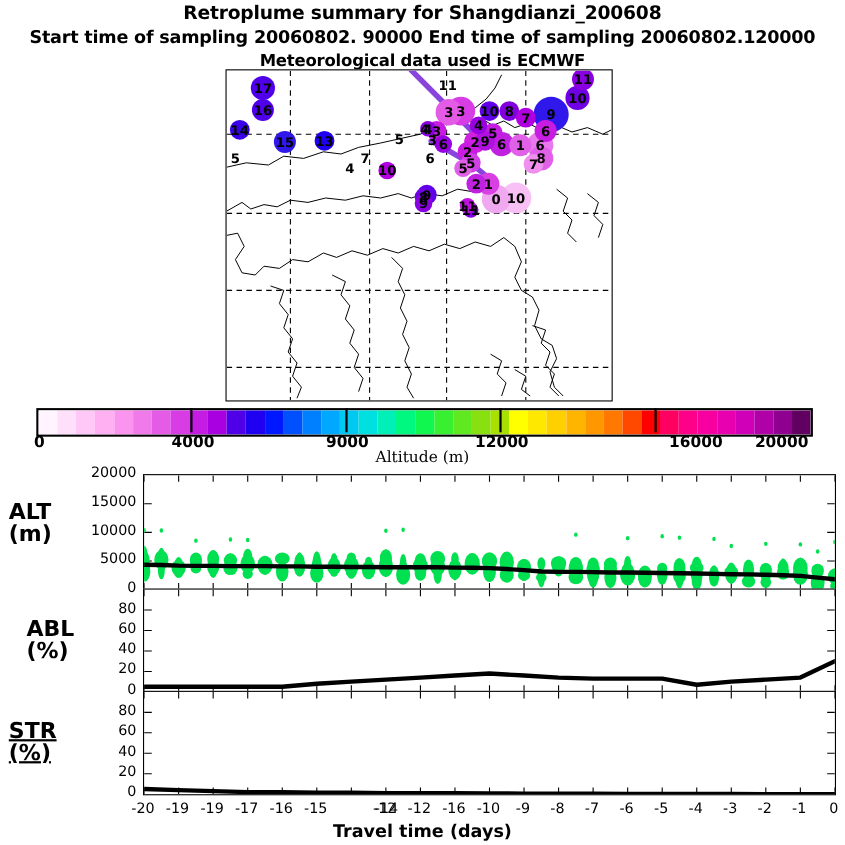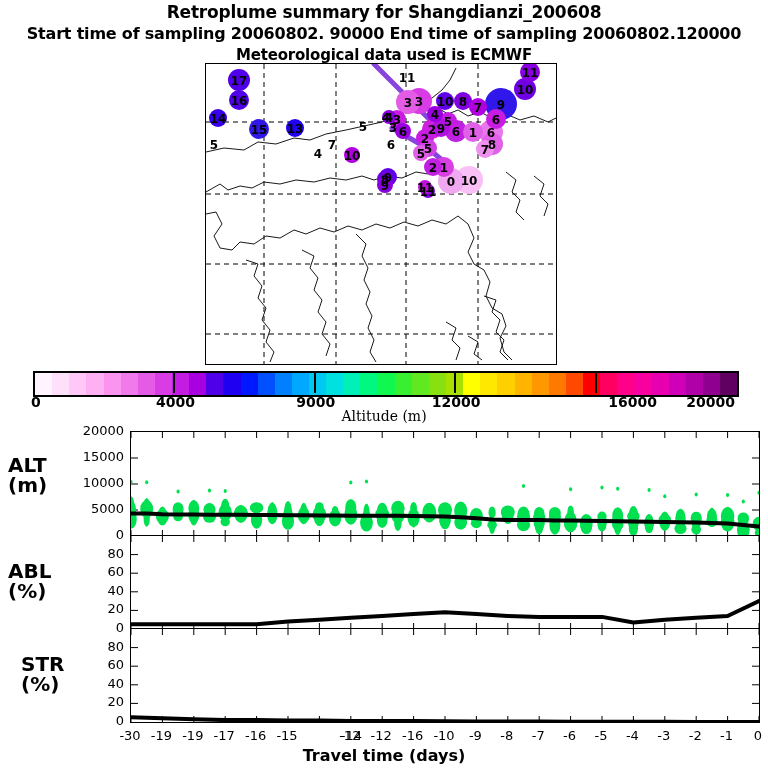--- a/index.html
+++ b/index.html
@@ -598,25 +598,25 @@
       <line x1="0" y1="18.599999999999994" x2="7" y2="18.599999999999994" stroke="#000" stroke-width="1"></line>
       <line x1="628" y1="18.599999999999994" x2="621" y2="18.599999999999994" stroke="#000" stroke-width="1"></line>
       <path d="M0.0,88.3 L31.4,89.3 L62.8,90.2 L94.2,91.1 L125.6,91.1 L157.0,91.6 L188.4,91.6 L219.8,92.1 L251.2,92.1 L282.6,92.1 L314.0,92.3 L345.4,92.5 L376.8,92.5 L408.2,92.6 L439.6,92.7 L471.0,92.7 L502.4,92.8 L533.8,92.8 L565.2,92.9 L596.6,92.9 L628.0,93.0" fill="none" stroke="#000" stroke-width="4" stroke-linejoin="round" stroke-linecap="round"></path>
     </svg>
 </div>
 
 <div class="ylab" id="lab-alt" style="left:8px;top:455px;width:110px;">
   <div>ALT</div>
   <div>(m)</div>
 </div>
-<div class="ylab" id="lab-abl" style="left:8px;top:561px;width:110px;">
+<div class="ylab" id="lab-abl" style="left:24px;top:561px;width:110px;">
   <div>ABL</div>
   <div>(%)</div>
 </div>
-<div class="ylab" id="lab-str" style="left:21px;top:654px;width:110px;">
+<div class="ylab" id="lab-str" style="left:8px;top:654px;width:110px;text-decoration:underline;">
   <div>STR</div>
   <div>(%)</div>
 </div>
 
 <div id="yticks-holder">
     <div class="ytick" style="left: 64px; top: 527px;">0</div>
     <div class="ytick" style="left: 64px; top: 501px; text-align: right;">5000</div>
     <div class="ytick" style="left: 64px; top: 475px;">10000</div>
     <div class="ytick" style="left: 64px; top: 449px;">15000</div>
     <div class="ytick" style="left: 64px; top: 423px;">20000</div>
@@ -625,21 +625,21 @@
     <div class="ytick" style="left: 64px; top: 582.8px;">40</div>
     <div class="ytick" style="left: 64px; top: 564.2px;">60</div>
     <div class="ytick" style="left: 64px; top: 545.6px;">80</div>
     <div class="ytick" style="left: 64px; top: 713px;">0</div>
     <div class="ytick" style="left: 64px; top: 694.4px;">20</div>
     <div class="ytick" style="left: 64px; top: 675.8px;">40</div>
     <div class="ytick" style="left: 64px; top: 657.2px;">60</div>
     <div class="ytick" style="left: 64px; top: 638.6px;">80</div>
   </div>
 <div id="xticks-holder">
-    <div class="xtick" style="left: 113px;">-30</div>
+    <div class="xtick" style="left: 113px;">-20</div>
     <div class="xtick" style="left: 144.4px;">-19</div>
     <div class="xtick" style="left: 175.8px;">-19</div>
     <div class="xtick" style="left: 207.2px;">-17</div>
     <div class="xtick" style="left: 238.6px;">-16</div>
     <div class="xtick" style="left: 270px;">-15</div>
     <div class="xtick" style="left: 301.4px; margin-left: 33px;">-14</div>
     <div class="xtick" style="left: 332.8px;">-12</div>
     <div class="xtick" style="left: 364.2px;">-12</div>
     <div class="xtick" style="left: 395.6px;">-16</div>
     <div class="xtick" style="left: 427px;">-10</div>

